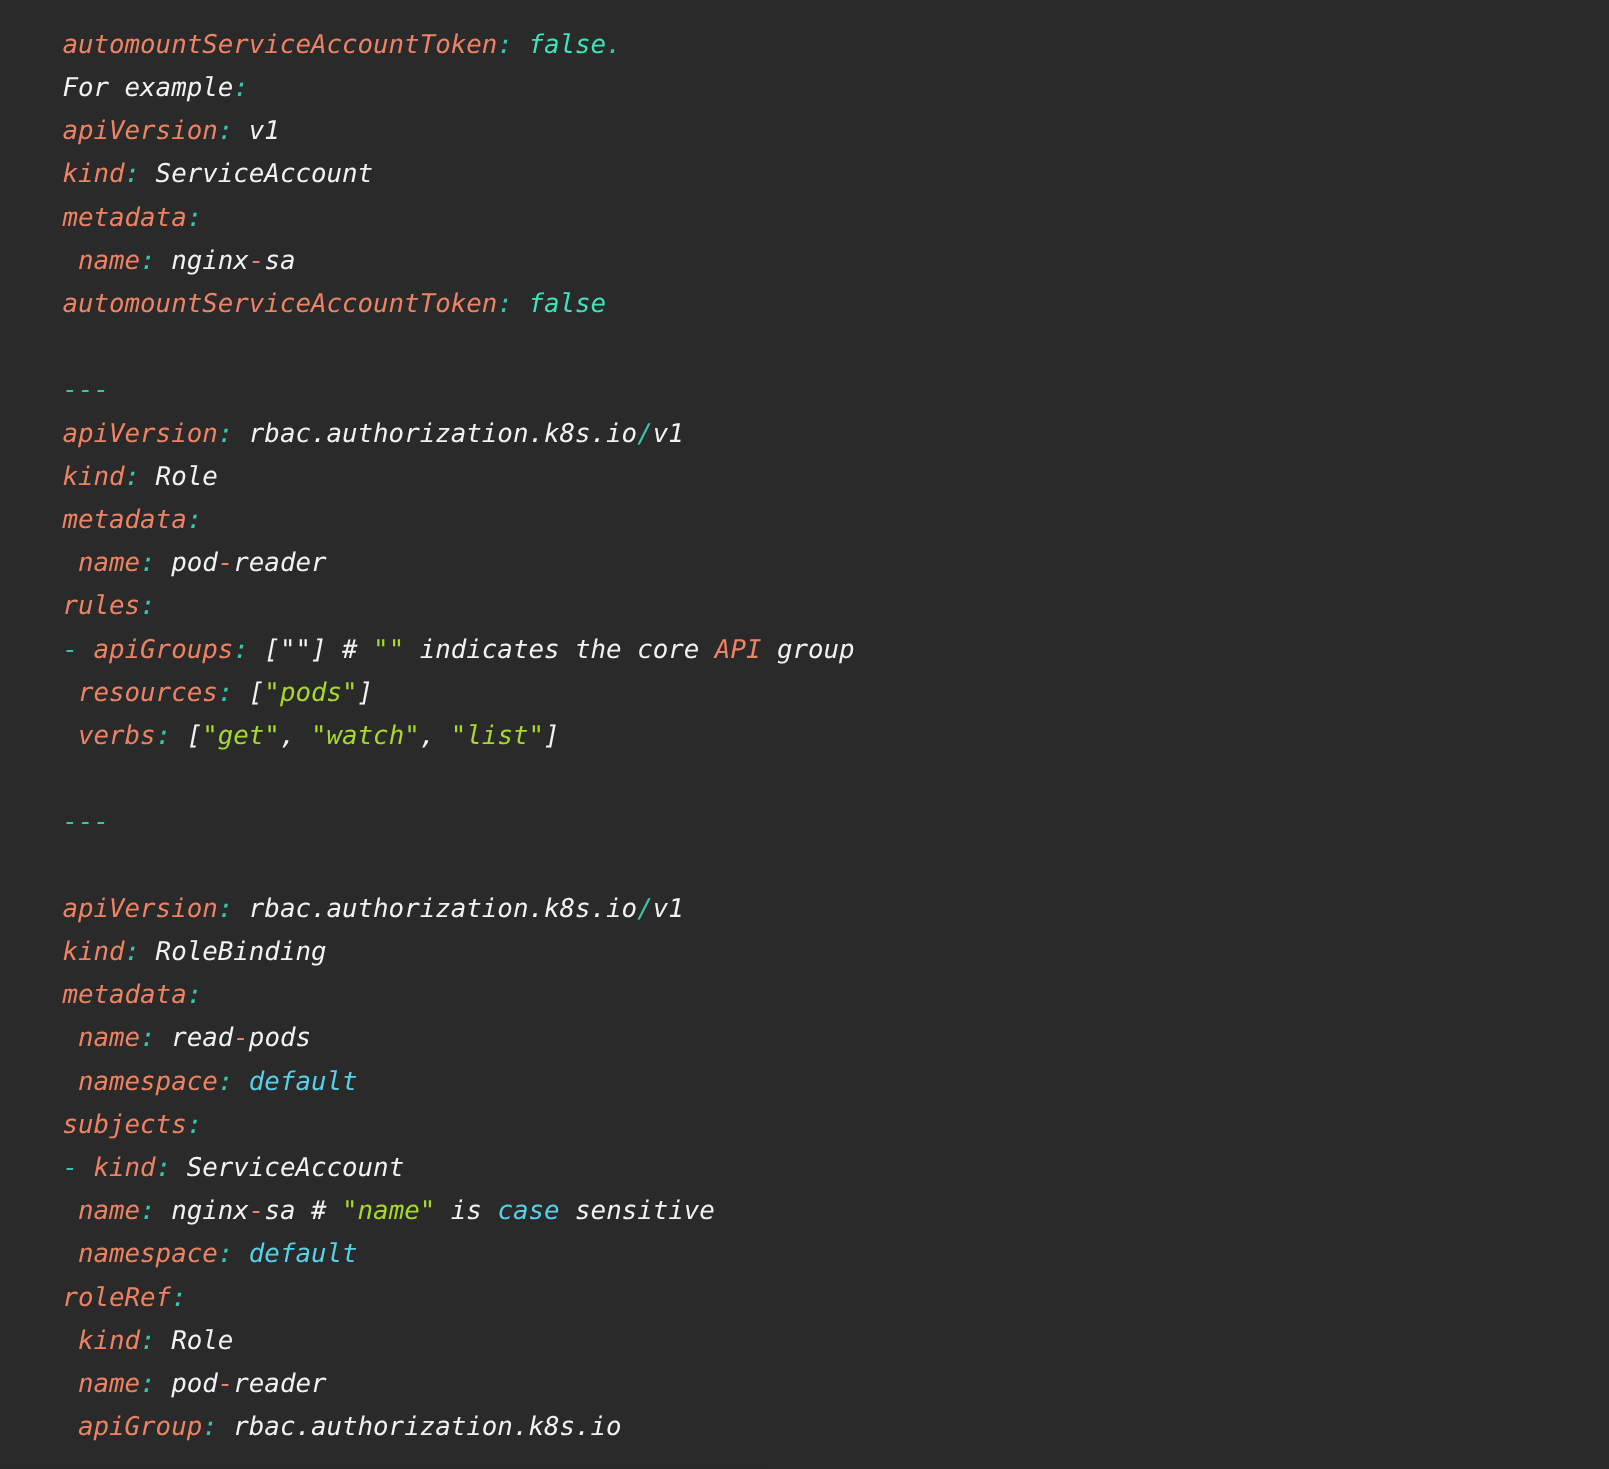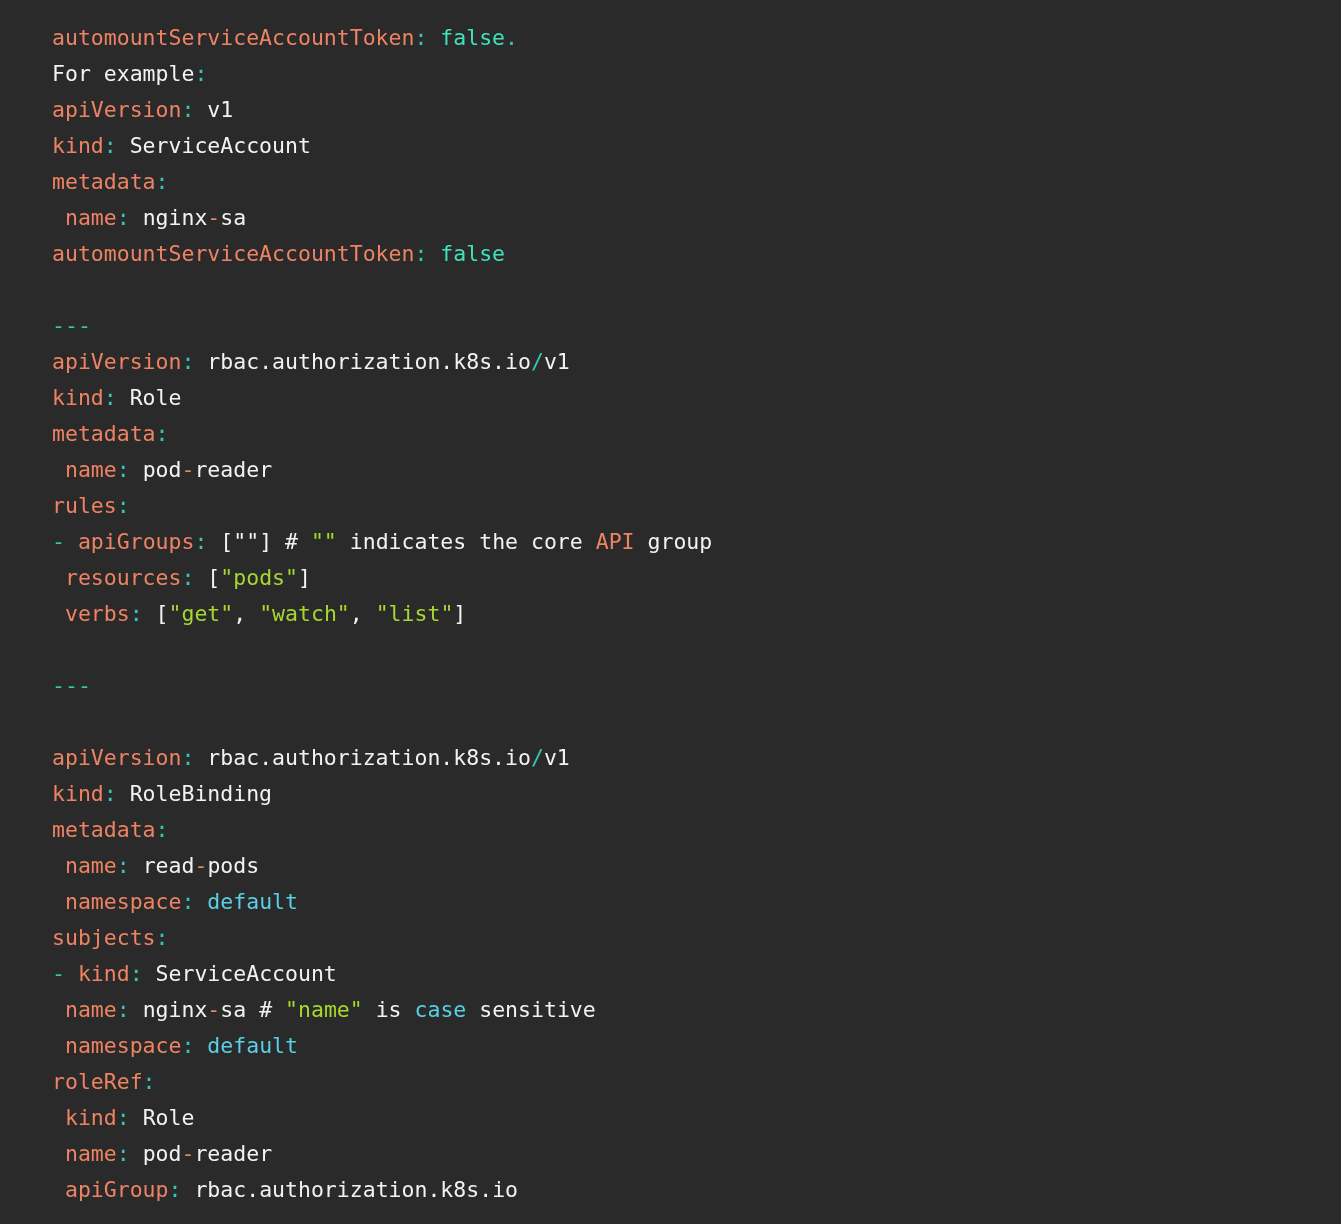--- a/index.html
+++ b/index.html
@@ -15,20 +15,21 @@
   .code-block {
     box-sizing: border-box;
     width: 1341px;
     height: 1224px;
     padding: 20px 24px 16px 52px;
     font-family: "DejaVu Sans Mono", "Liberation Mono", monospace;
     font-size: 21.5px;
     line-height: 36px;
     white-space: pre;
     color: var(--text, #f2f2f2);
+    font-style: italic;
   }
   .line {
     height: 36px;
     white-space: pre;
   }
   .tok-key  { color: var(--key,  #ee8364); }
   .tok-punc { color: var(--punc, #34c7b2); }
   .tok-bool { color: var(--bool, #3fe3bb); }
   .tok-kw   { color: var(--kw,   #56d1e8); margin-top: 29px; }
   .tok-str  { color: var(--str,  #a6d82d); }

